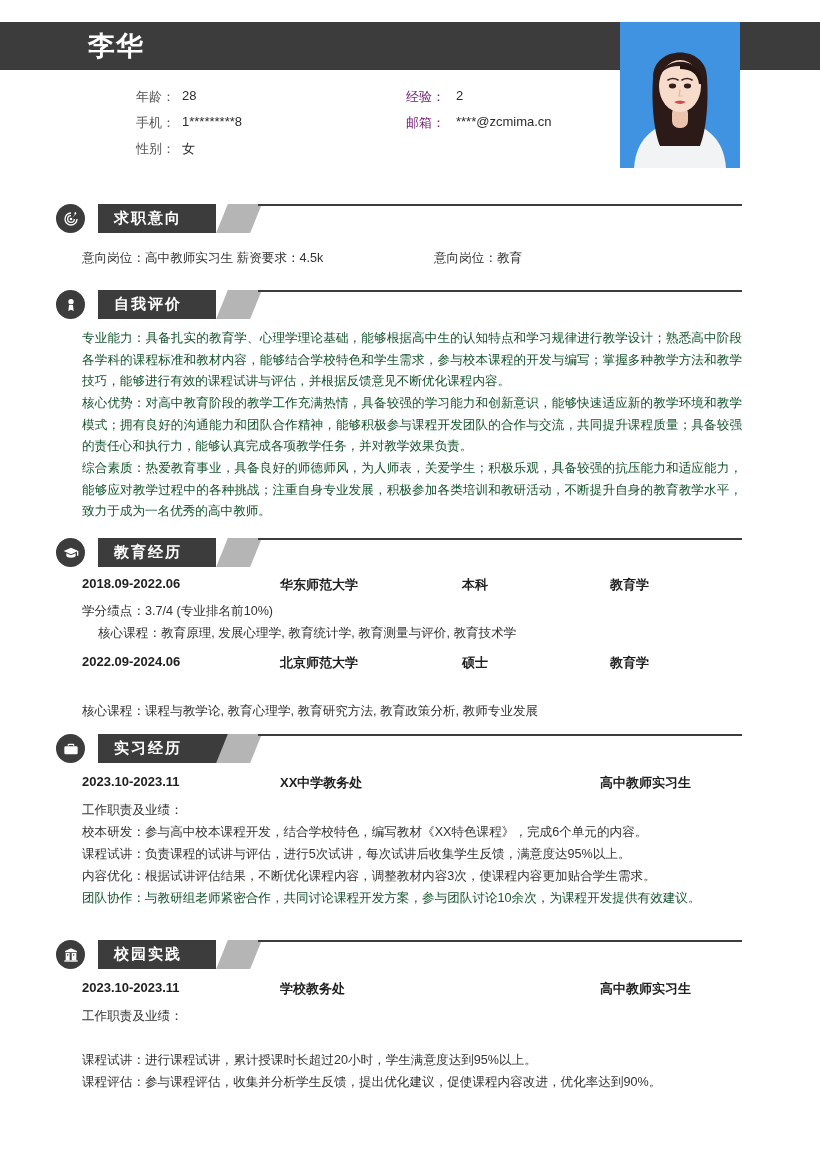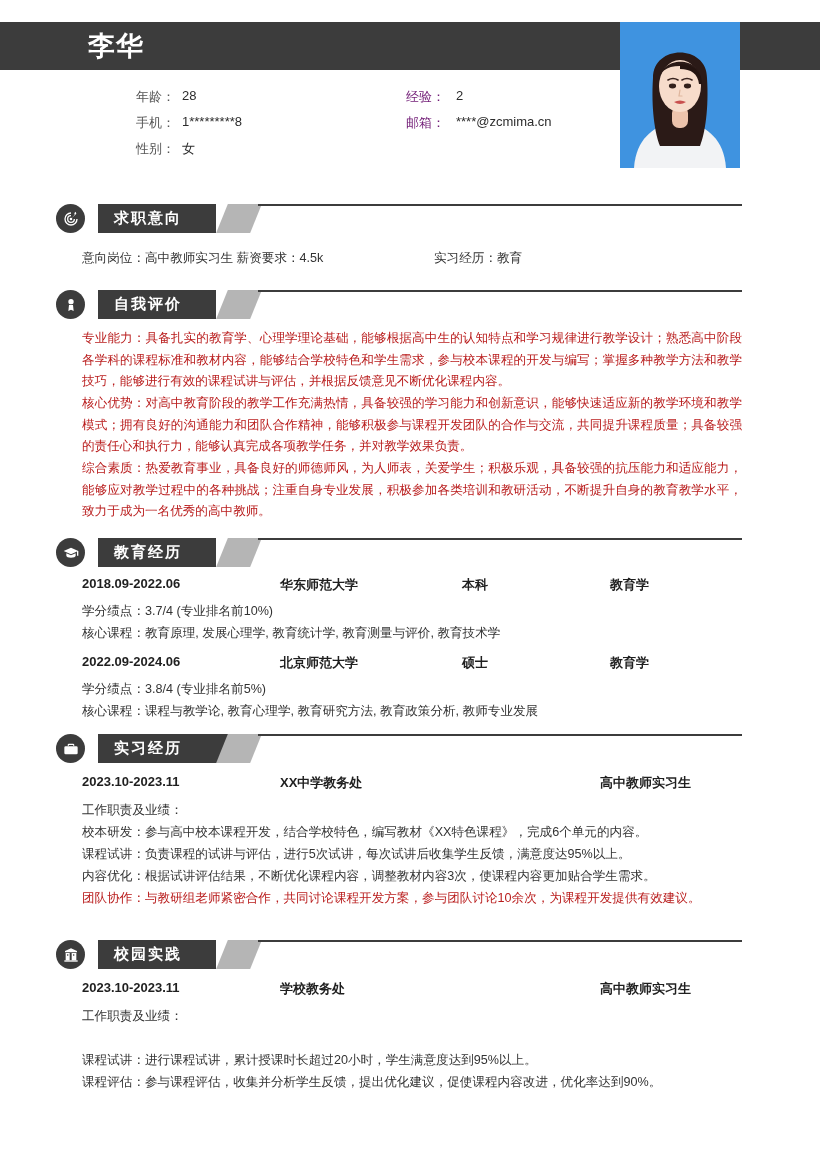--- a/index.html
+++ b/index.html
@@ -66,21 +66,21 @@
     transform: skewX(-22deg);
   }
   .sec-rule {
     position: absolute; top: 2px; height: 2px;
     background: #3c3c3c; right: 78px;
   }
 
   
   .para {
     position: absolute; left: 82px; width: 660px;
-    font-size: 12.6px; line-height: 21.5px; color: #b91c1c;
+    font-size: 12.6px; line-height: 21.5px; color: #14532d;
     text-align: justify;
   }
   .line {
     position: absolute; left: 82px;
     font-size: 12.6px; line-height: 21px; color: #333;
     white-space: nowrap;
   }
   .entry-row { position: absolute; left: 82px; width: 660px; height: 20px; }
   .e-date { position: absolute; left: 0; font-size: 13px; font-weight: bold; color: #1f1f1f; }
   .e-org  { position: absolute; font-size: 13px; font-weight: bold; color: #1f1f1f; }
@@ -160,21 +160,21 @@
           </svg>
       </div>
       <div class="sec-banner" style="width:118px;">
         <span class="sec-title">求职意向</span>
       </div>
       <div class="sec-slant" style="left:222px;"></div>
       <div class="sec-rule" style="left: 258px; width: 484px; right: auto;"></div>
     </div>
     <div class="intent-row" style="top:48px;">
       <span class="i-a">意向岗位：高中教师实习生  薪资要求：4.5k</span>
-      <span class="i-b">实习经历：教育</span>
+      <span class="i-b">意向岗位：教育</span>
     </div>
   </div>
 
   <div class="section" style="top:288px;">
     <div class="sec-head">
       <div class="sec-icon">
         <svg viewBox="0 0 24 24">
             <circle cx="12" cy="7" r="4"></circle>
             <path d="M9 12h6l1 9-4-2-4 2z"></path>
           </svg>
@@ -205,29 +205,28 @@
       <div class="sec-rule" style="left: 258px; width: 484px; right: auto;"></div>
     </div>
 
     <div class="entry-row" style="top:40px;">
       <span class="e-date">2018.09-2022.06</span>
       <span class="e-org" style="left:198px;">华东师范大学</span>
       <span class="e-deg" style="left:380px;">本科</span>
       <span class="e-maj" style="left:528px;">教育学</span>
     </div>
     <div class="line" style="top:65px;">学分绩点：3.7/4 (专业排名前10%)</div>
-    <div class="line" style="top:87px;">核心课程：教育原理, 发展心理学, 教育统计学, 教育测量与评价, 教育技术学</div>
+    <div class="line" style="top:87px;margin-left:16px;">核心课程：教育原理, 发展心理学, 教育统计学, 教育测量与评价, 教育技术学</div>
 
     <div class="entry-row" style="top:118px;">
       <span class="e-date">2022.09-2024.06</span>
       <span class="e-org" style="left:198px;">北京师范大学</span>
       <span class="e-deg" style="left:380px;">硕士</span>
       <span class="e-maj" style="left:528px;">教育学</span>
     </div>
-    <div class="line" style="top:143px;">学分绩点：3.8/4 (专业排名前5%)</div>
     <div class="line" style="top:165px;">核心课程：课程与教学论, 教育心理学, 教育研究方法, 教育政策分析, 教师专业发展</div>
   </div>
 
   <div class="section" style="top:732px;">
     <div class="sec-head">
       <div class="sec-icon">
         <svg viewBox="0 0 24 24">
             <path d="M9 4h6a2 2 0 0 1 2 2v1h-2V6H9v1H7V6a2 2 0 0 1 2-2z"></path>
             <rect x="2" y="8" width="20" height="12" rx="2"></rect>
           </svg>

